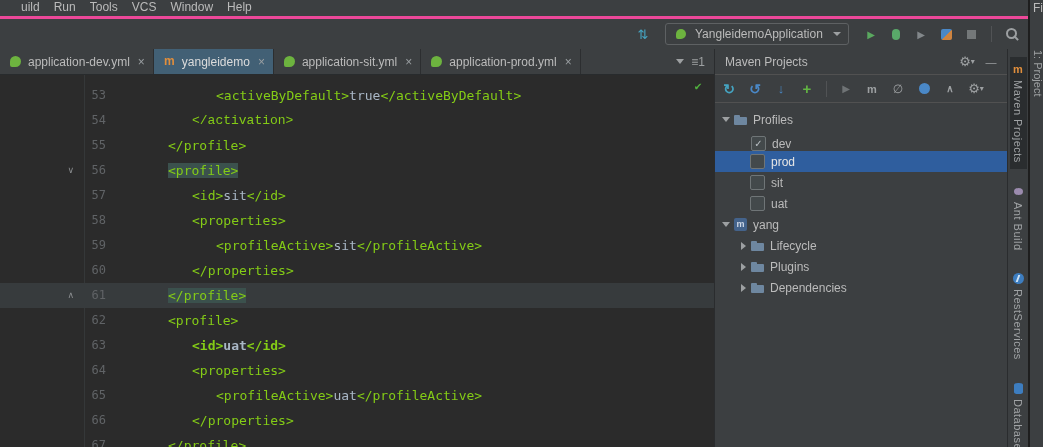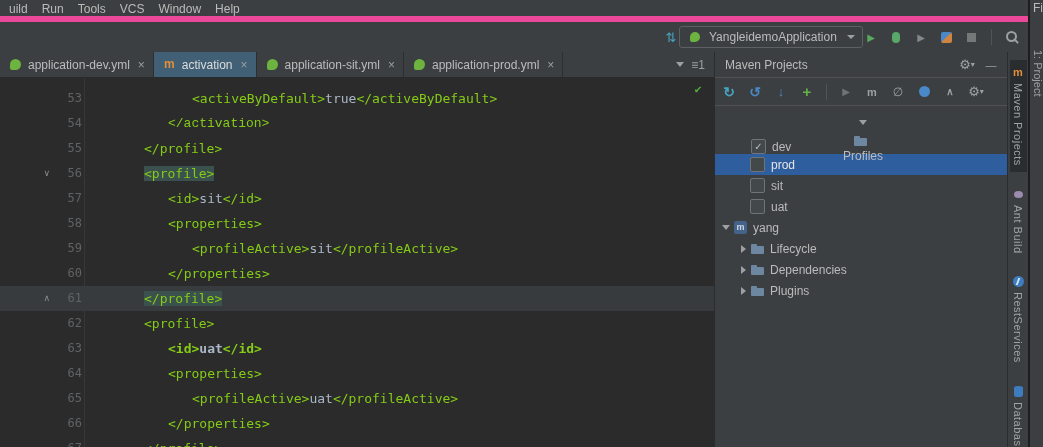--- a/index.html
+++ b/index.html
@@ -5,25 +5,25 @@
   html,body{margin:0;padding:0;}
   body{
     width:1043px;height:447px;overflow:hidden;display:flex;
     background:#2b2b2b;color:#bbbbbb;
     font-family:"Liberation Sans",sans-serif;font-size:12px;
     -webkit-font-smoothing:antialiased;
   }
   .ide{width:1028px;min-width:1028px;display:flex;flex-direction:column;background:#3c3f41;}
 
   
-  .menubar{height:16px;display:flex;align-items:flex-end;padding-left:2px;border-bottom:6px solid #ec4899;}
+  .menubar{height:16px;display:flex;align-items:flex-start;padding-left:14px;border-bottom:3px solid #ec4899;}
   .menu-item{padding:0 7px;color:#bbbbbb;white-space:nowrap;}
 
   
-  .toolbar-row{height:30px;display:flex;align-items:center;justify-content:flex-end;gap:0;padding-right:8px;padding-left:44px;}
+  .toolbar-row{height:30px;display:flex;align-items:center;justify-content:flex-end;gap:14px;padding-right:8px;padding-left:44px;}
   .run-combo{height:20px;min-width:168px;border:1px solid #5e6163;border-radius:3px;background:#3c3f41;
     display:flex;align-items:center;gap:6px;padding:0 7px;color:#bbbbbb;}
   .run-combo .lbl{flex:1;white-space:nowrap;}
   .combo-arrow{width:0;height:0;border-left:4px solid transparent;border-right:4px solid transparent;border-top:4px solid #9da0a2;}
   .tb-icons{display:flex;align-items:center;gap:9px;}
   .tb-sep{width:1px;height:16px;background:#515355;margin:0 3px;}
 
   
   .ic{width:16px;height:16px;flex:none;display:inline-flex;align-items:center;justify-content:center;font-size:12px;position:relative;}
   .ic-update-project::before{content:"⇅";color:#45a3c0;font-size:13px;}
@@ -64,21 +64,21 @@
   .fic{width:15px;height:15px;flex:none;position:relative;display:inline-block;}
   .fic-maven::before{content:"m";position:absolute;left:0;top:0;width:15px;height:15px;color:#e08e3c;font-weight:bold;font-size:12px;line-height:15px;text-align:center;}
   .fic-spring-config::before{content:"";position:absolute;left:2px;top:2px;width:11px;height:11px;border-radius:50% 50% 50% 2px;background:#6db33f;}
   .tabbar-extras{margin-left:auto;display:flex;align-items:center;gap:7px;padding-right:9px;color:#9da0a2;}
   .tbx-chev{width:0;height:0;border-left:4px solid transparent;border-right:4px solid transparent;border-top:5px solid #9da0a2;}
   .tbx-list{font-size:12px;color:#9da0a2;}
 
   .editor{flex:1;position:relative;overflow:hidden;font-family:"DejaVu Sans Mono",monospace;font-size:13px;}
   .gutter-line{position:absolute;left:84px;top:0;bottom:0;width:1px;background:#353839;}
   .code-lines{position:absolute;top:8px;left:0;right:0;}
-  .code-line{display:flex;height:25px;line-height:25px;white-space:pre;}
+  .code-line{display:flex;height:25px;line-height:25px;white-space:pre;padding-left:24px;}
   .code-line.current{background:#373b3d;}
   .gut-ann{width:50px;flex:none;display:flex;align-items:center;justify-content:flex-end;padding-right:4px;}
   .fold{color:#8c8f91;font-size:9px;font-family:"DejaVu Sans",sans-serif;}
   .gut-num{width:28px;flex:none;text-align:right;color:#606366;font-size:12px;margin-right:6px;}
   .code-body{flex:1;}
   .tok-tag{color:#84cc16;}
   .tok-text{color:#a9b7c6;}
   .hl{background:#3b514d;}
   .inspect{position:absolute;top:3px;right:8px;}
 
@@ -158,21 +158,21 @@
     <div class="editor-col">
       <div class="tabbar">
         <div class="tabs-list">
             <div class="tab">
               <span class="fic fic-spring-config"></span>
               <span class="tab-label">application-dev.yml</span>
               <span class="close">×</span>
             </div>
             <div class="tab active">
               <span class="fic fic-maven"></span>
-              <span class="tab-label">activation</span>
+              <span class="tab-label">yangleidemo</span>
               <span class="close">×</span>
             </div>
             <div class="tab">
               <span class="fic fic-spring-config"></span>
               <span class="tab-label">application-sit.yml</span>
               <span class="close">×</span>
             </div>
             <div class="tab">
               <span class="fic fic-spring-config"></span>
               <span class="tab-label">application-prod.yml</span>
@@ -222,21 +222,21 @@
           <span class="ic ic-add-maven-project"></span>
           <span class="mt-sep"></span>
           <span class="ic ic-run-maven-build"></span>
           <span class="ic ic-execute-maven-goal"></span>
           <span class="ic ic-toggle-offline"></span>
           <span class="ic ic-show-dependencies"></span>
           <span class="ic ic-collapse-all"></span>
           <span class="ic ic-maven-settings"></span>
         </div>
       <div class="tree">
-          <div class="tree-row" style="padding-left: 4px; flex-direction: column;">
+          <div class="tree-row" style="padding-left: 4px;">
             <span class="exp exp-down"></span>
             <span class="tico tico-folder"></span>
             <span class="tree-label">Profiles</span>
           </div>
           <div class="tree-row" style="padding-left: 22px; align-items: flex-end;">
             <span class="exp"></span>
             <span class="cbx checked"></span>
             <span class="tree-label">dev</span>
           </div>
           <div class="tree-row selected" style="padding-left: 21px;">
@@ -260,26 +260,26 @@
             <span class="tree-label">yang</span>
           </div>
           <div class="tree-row" style="padding-left: 21px;">
             <span class="exp exp-right"></span>
             <span class="tico tico-folder"></span>
             <span class="tree-label">Lifecycle</span>
           </div>
           <div class="tree-row" style="padding-left: 21px;">
             <span class="exp exp-right"></span>
             <span class="tico tico-folder"></span>
-            <span class="tree-label">Dependencies</span>
+            <span class="tree-label">Plugins</span>
           </div>
           <div class="tree-row" style="padding-left: 21px;">
             <span class="exp exp-right"></span>
             <span class="tico tico-folder"></span>
-            <span class="tree-label">Plugins</span>
+            <span class="tree-label">Dependencies</span>
           </div>
         </div>
     </div>
 
     <div class="stripe">
         <div class="stripe-btn active">
           <span class="sic sic-maven"></span>
           <span class="sb-label">Maven Projects</span>
         </div>
         <div class="stripe-btn">

